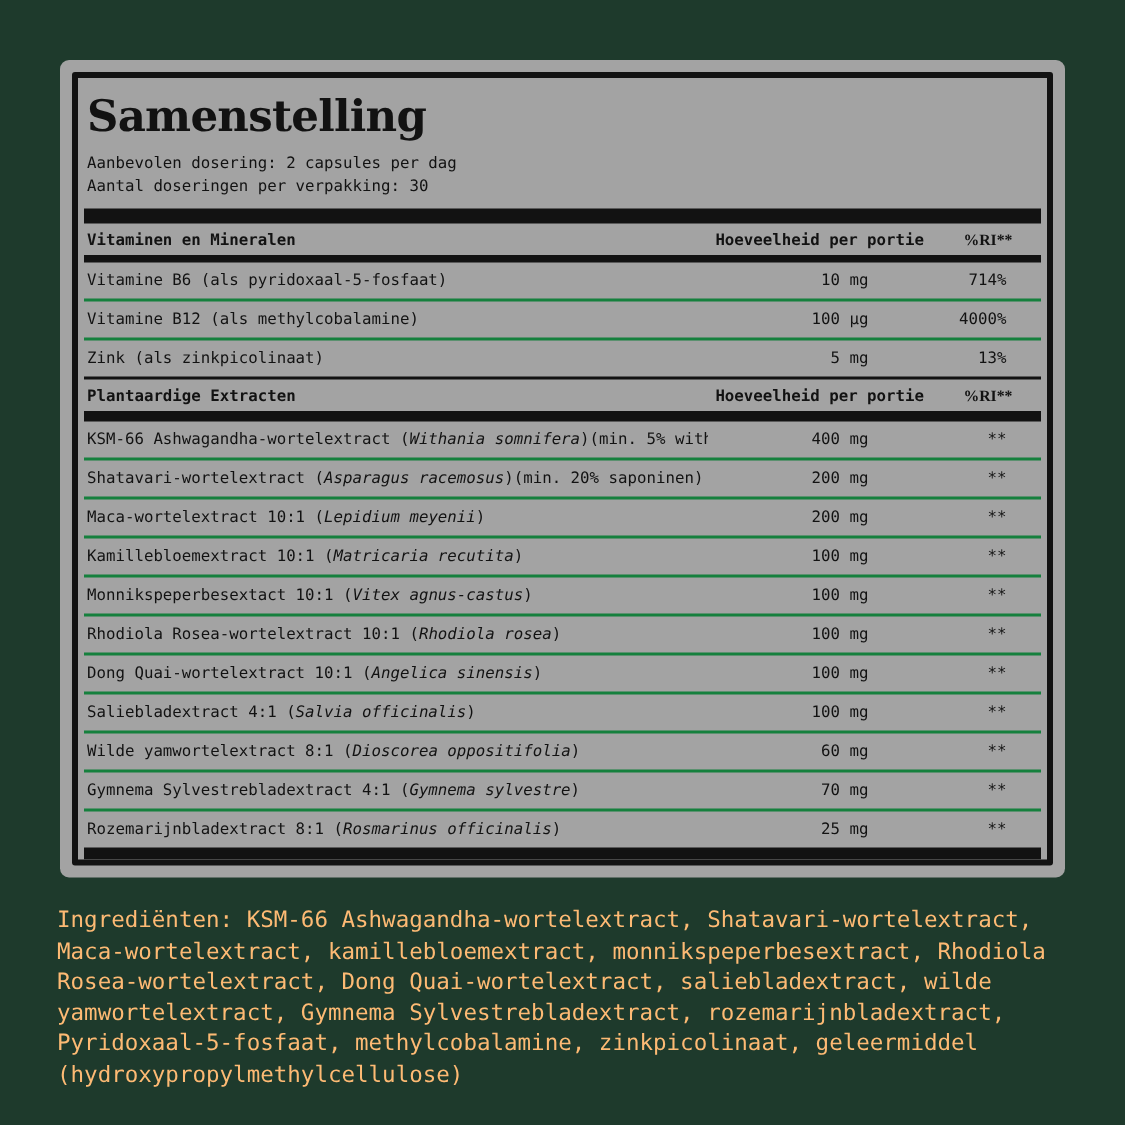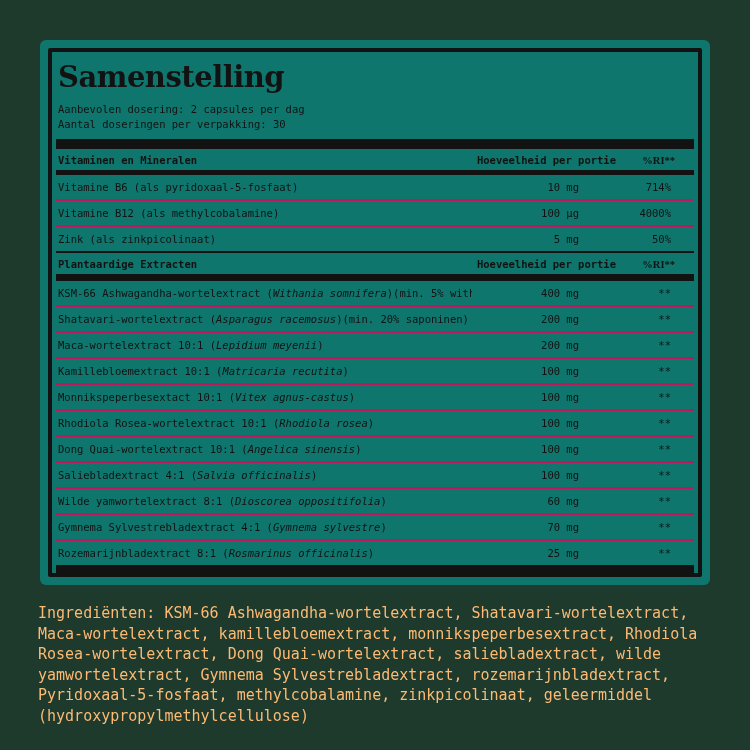--- a/index.html
+++ b/index.html
@@ -13,21 +13,21 @@
     background: #1e3a2c;
     font-family: "DejaVu Sans Mono", "Liberation Mono", monospace;
     position: relative;
   }
   .card {
     position: absolute;
     left: 40px;
     top: 40px;
     width: 670px;
     height: 545px;
-    background: #0f766e;
+    background: #a3a3a3;
     border-radius: 6px;
     box-sizing: border-box;
   }
   .card-inner {
     position: absolute;
     left: 8px;
     top: 8px;
     right: 8px;
     bottom: 8px;
     border: 4px solid #121212;
@@ -81,21 +81,21 @@
   .rows { display: flex; flex-direction: column; }
   .row {
     display: flex;
     align-items: baseline;
     padding: 6px 2px;
     font-size: 10.5px;
     font-weight: 500;
     white-space: nowrap;
     gap: 21px;
   }
-  .rows .row + .row { border-top: 2px solid #be185d; }
+  .rows .row + .row { border-top: 2px solid #15803d; }
   .nm { flex: 1; overflow: hidden; }
   .nm i { font-style: italic; }
   .amt { width: 86px; text-align: right; }
   .ri {
     width: 92px;
     text-align: right;
     padding-right: 21px;
     box-sizing: border-box;
   }
   .footnotes {
@@ -139,21 +139,21 @@
             <div class="ri">714%</div>
           </div>
           <div class="row">
             <div class="nm">Vitamine B12 (als methylcobalamine)</div>
             <div class="amt">100 µg</div>
             <div class="ri">4000%</div>
           </div>
           <div class="row">
             <div class="nm">Zink (als zinkpicolinaat)</div>
             <div class="amt">5 mg</div>
-            <div class="ri">50%</div>
+            <div class="ri">13%</div>
           </div>
         </div>
         <div class="rule"></div>
         <div class="hrow">
           <div class="hname">Plantaardige Extracten</div>
           <div class="hamt">Hoeveelheid per portie</div>
           <div class="hri">%RI**</div>
         </div>
         <div class="bar h7"></div>
         <div class="rows">

